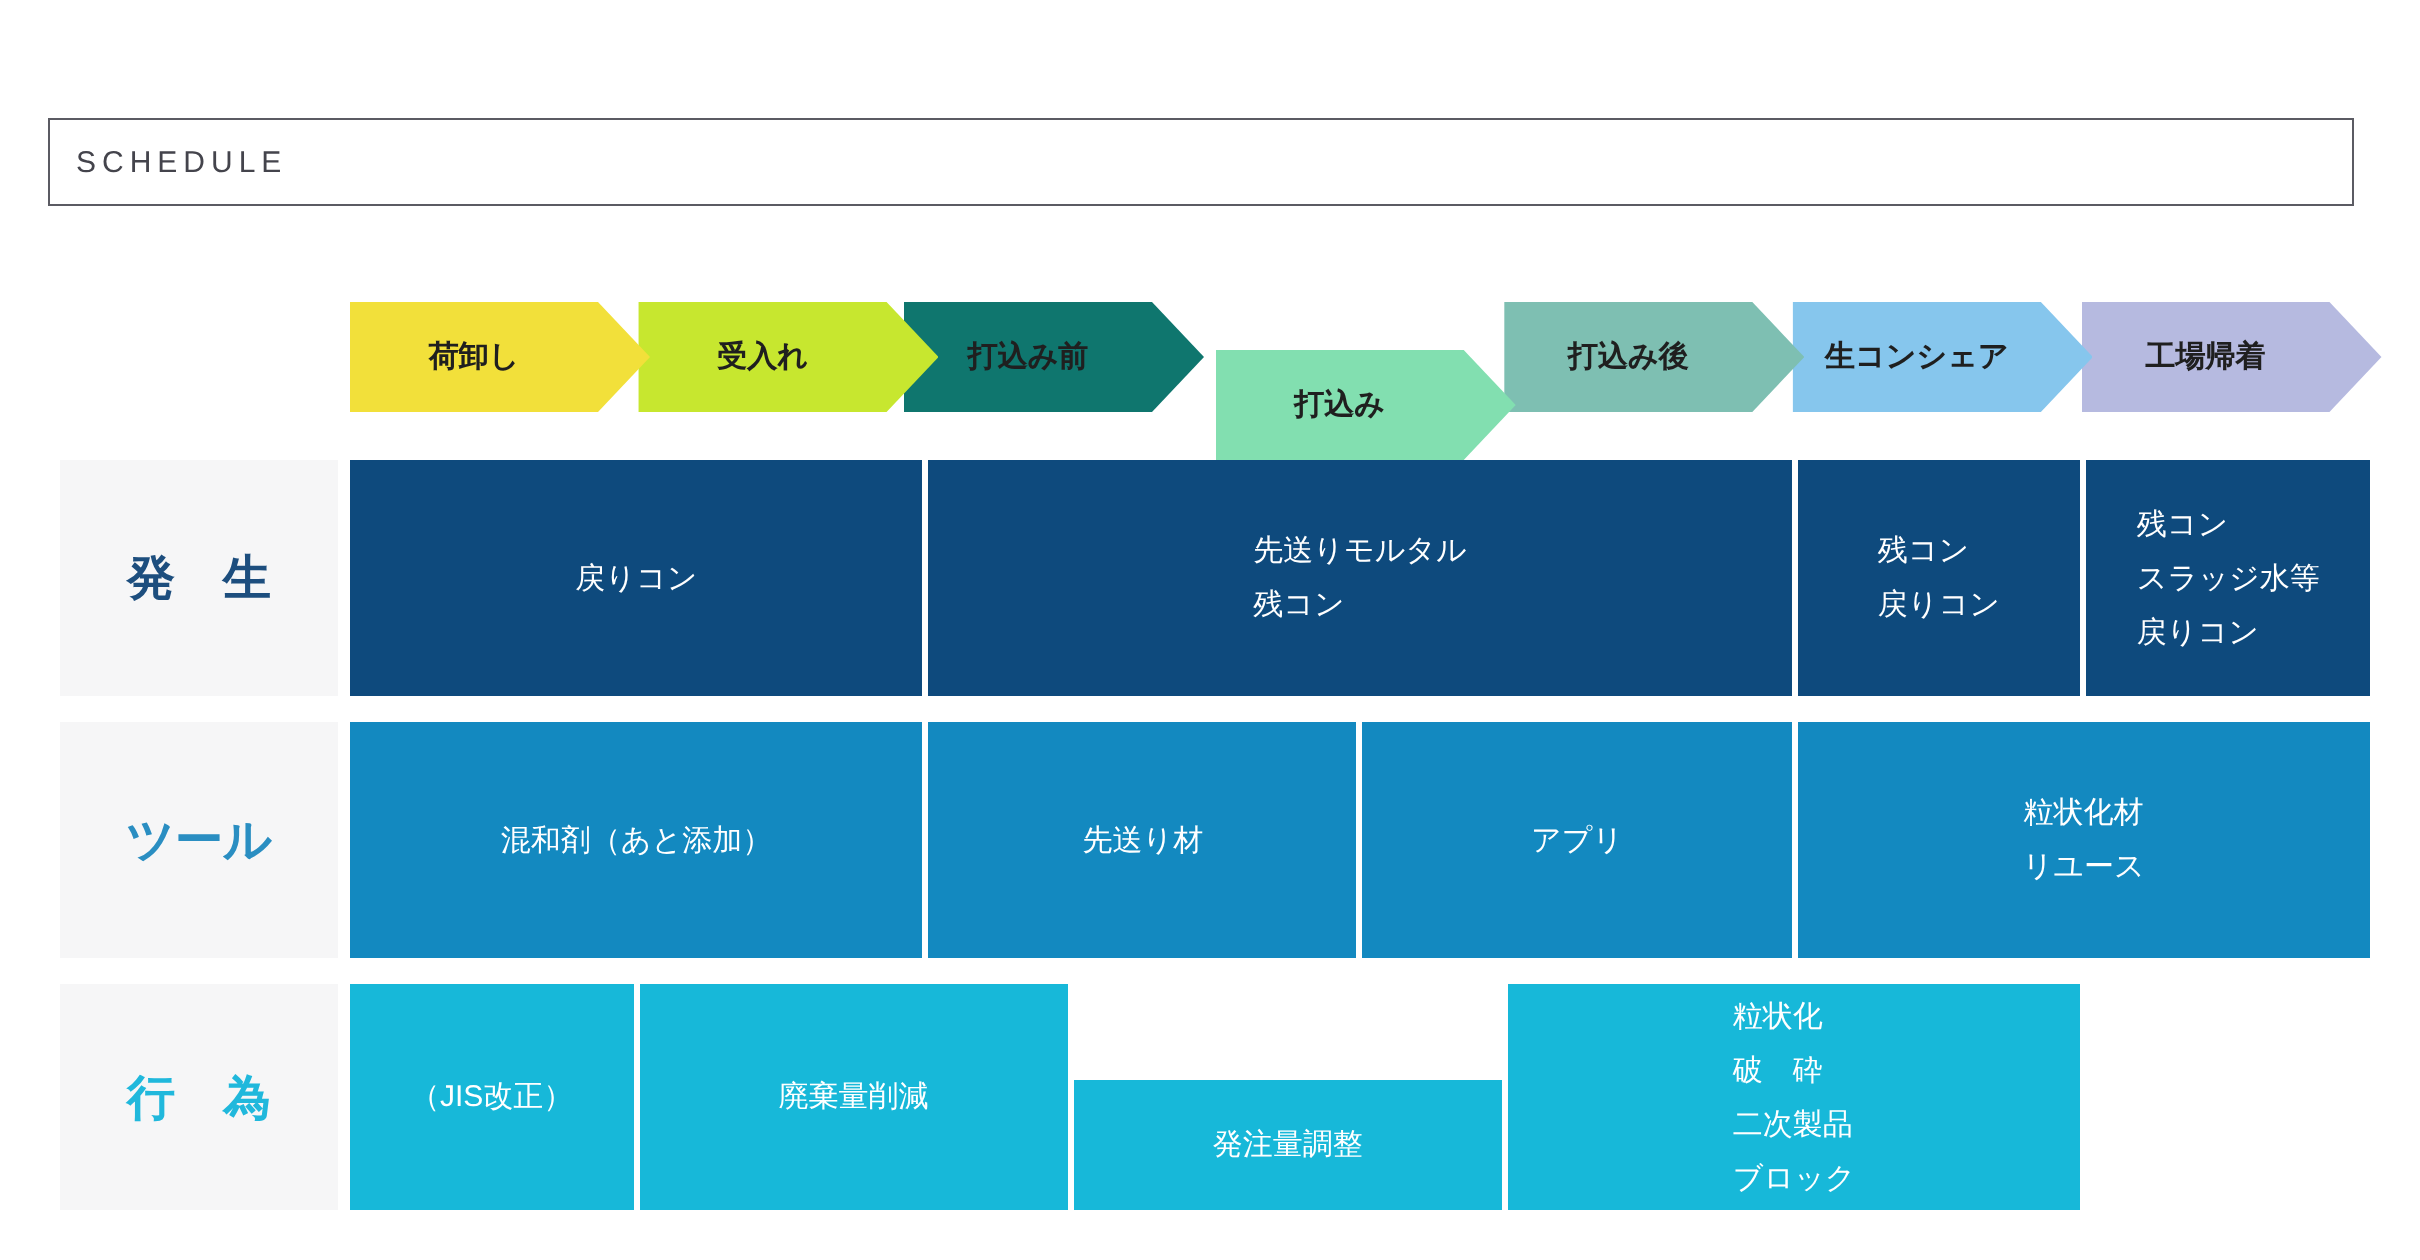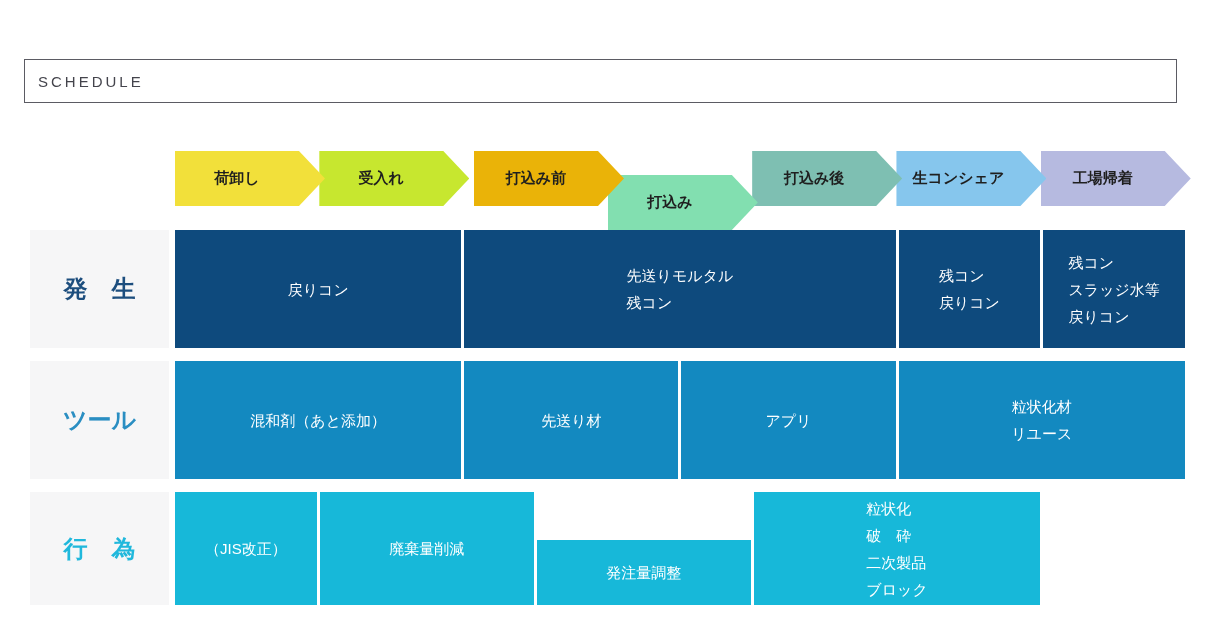--- a/index.html
+++ b/index.html
@@ -96,21 +96,21 @@
 
 <div class="stage">
 
   <div class="schedule-box">
     <span>SCHEDULE</span>
   </div>
 
   <div class="chev-row">
       <div class="chev" style="left: 0px; background: rgb(242, 224, 58); z-index: 30;">荷卸し</div>
       <div class="chev" style="left: 144.29px; background: rgb(199, 231, 47); z-index: 29;">受入れ</div>
-      <div class="chev" style="left: 299px; background: #eab308; z-index: 28;">打込み前</div>
+      <div class="chev" style="left: 277px; background: #0f766e; z-index: 28;">打込み前</div>
       <div class="chev" style="left: 432.87px; background: rgb(130, 223, 176); z-index: 27; margin-top: 24px;">打込み</div>
       <div class="chev" style="left: 721.45px; background: rgb(134, 198, 237); z-index: 25;">生コンシェア</div>
       <div class="chev" style="left: 577.16px; background: rgb(126, 191, 178); z-index: 26;">打込み後</div>
       <div class="chev" style="left: 865.74px; background: rgb(182, 186, 224); z-index: 24;">工場帰着</div>
     </div>
 
   <div class="process-table">
       <div class="trow" style="height: 118px;">
         <div class="rlabel" style="color: rgb(29, 78, 126);">発　生</div>
         <div class="cell" style="grid-column: span 4; background: rgb(14, 74, 125);">

